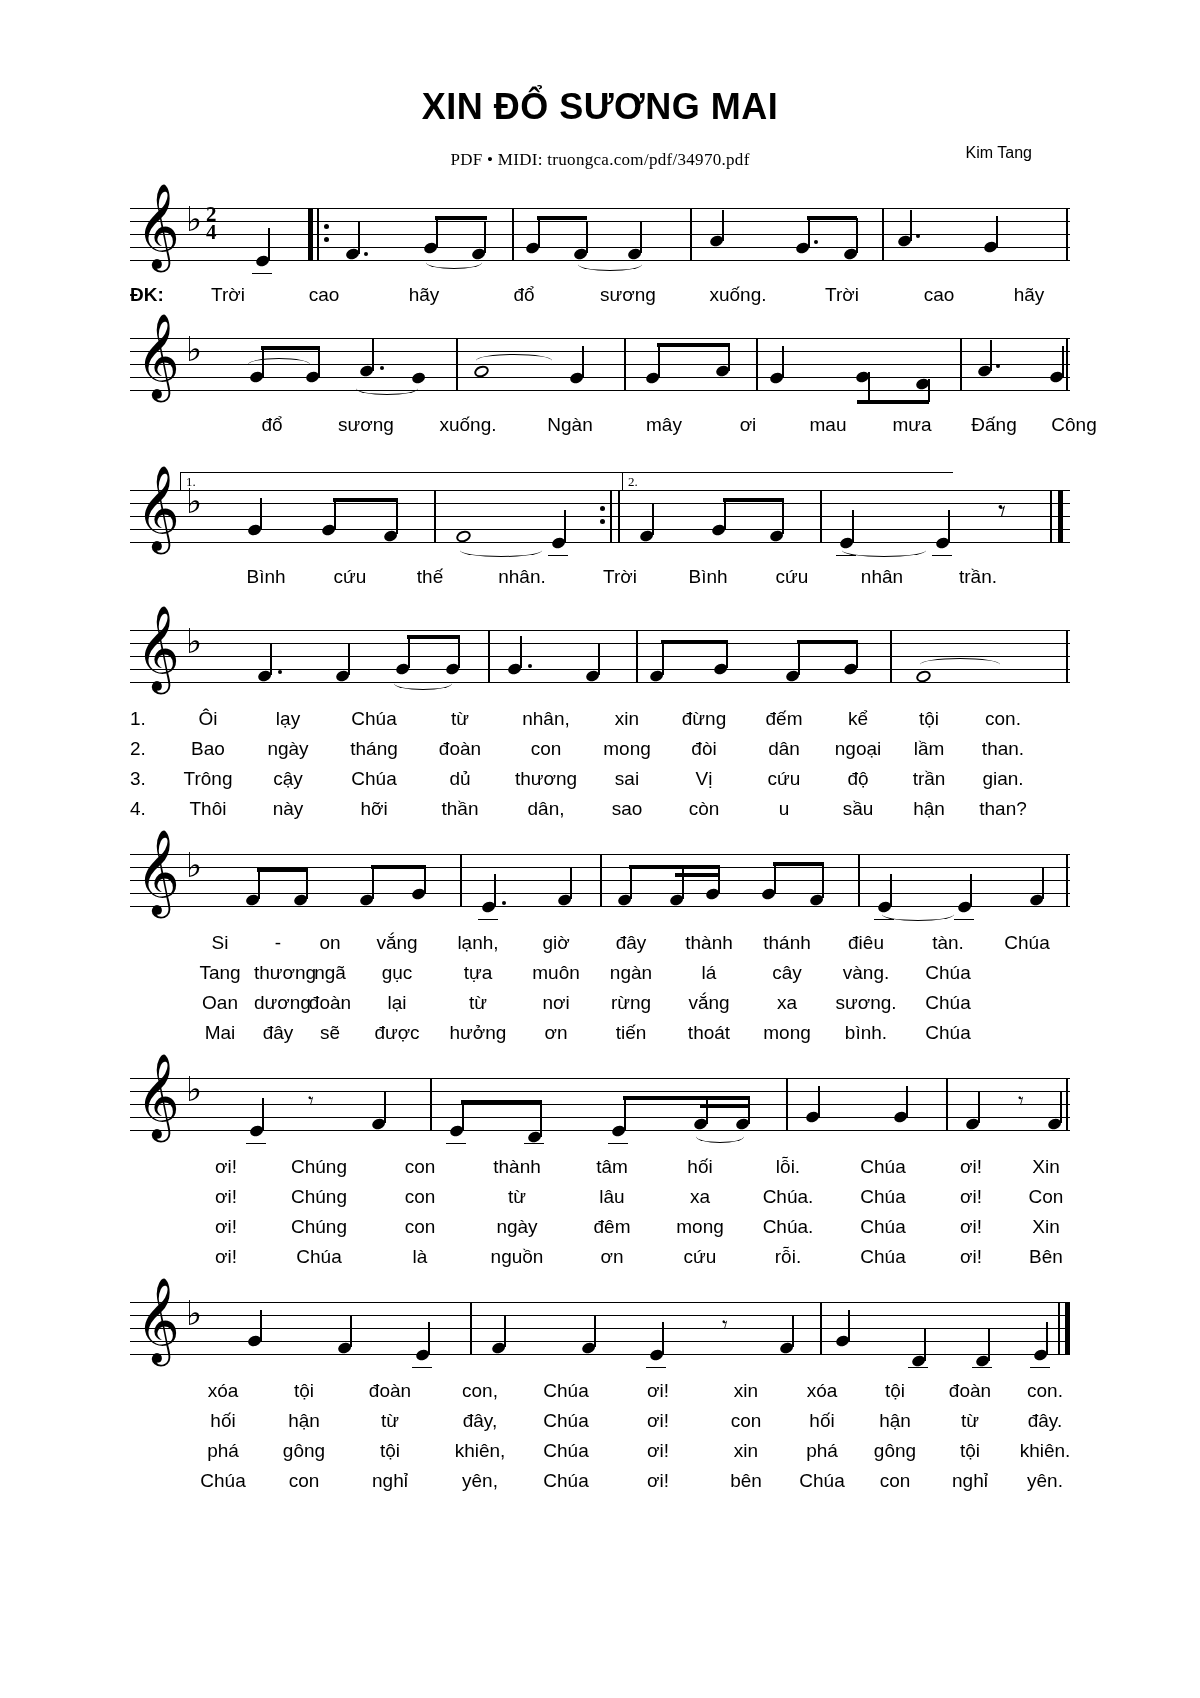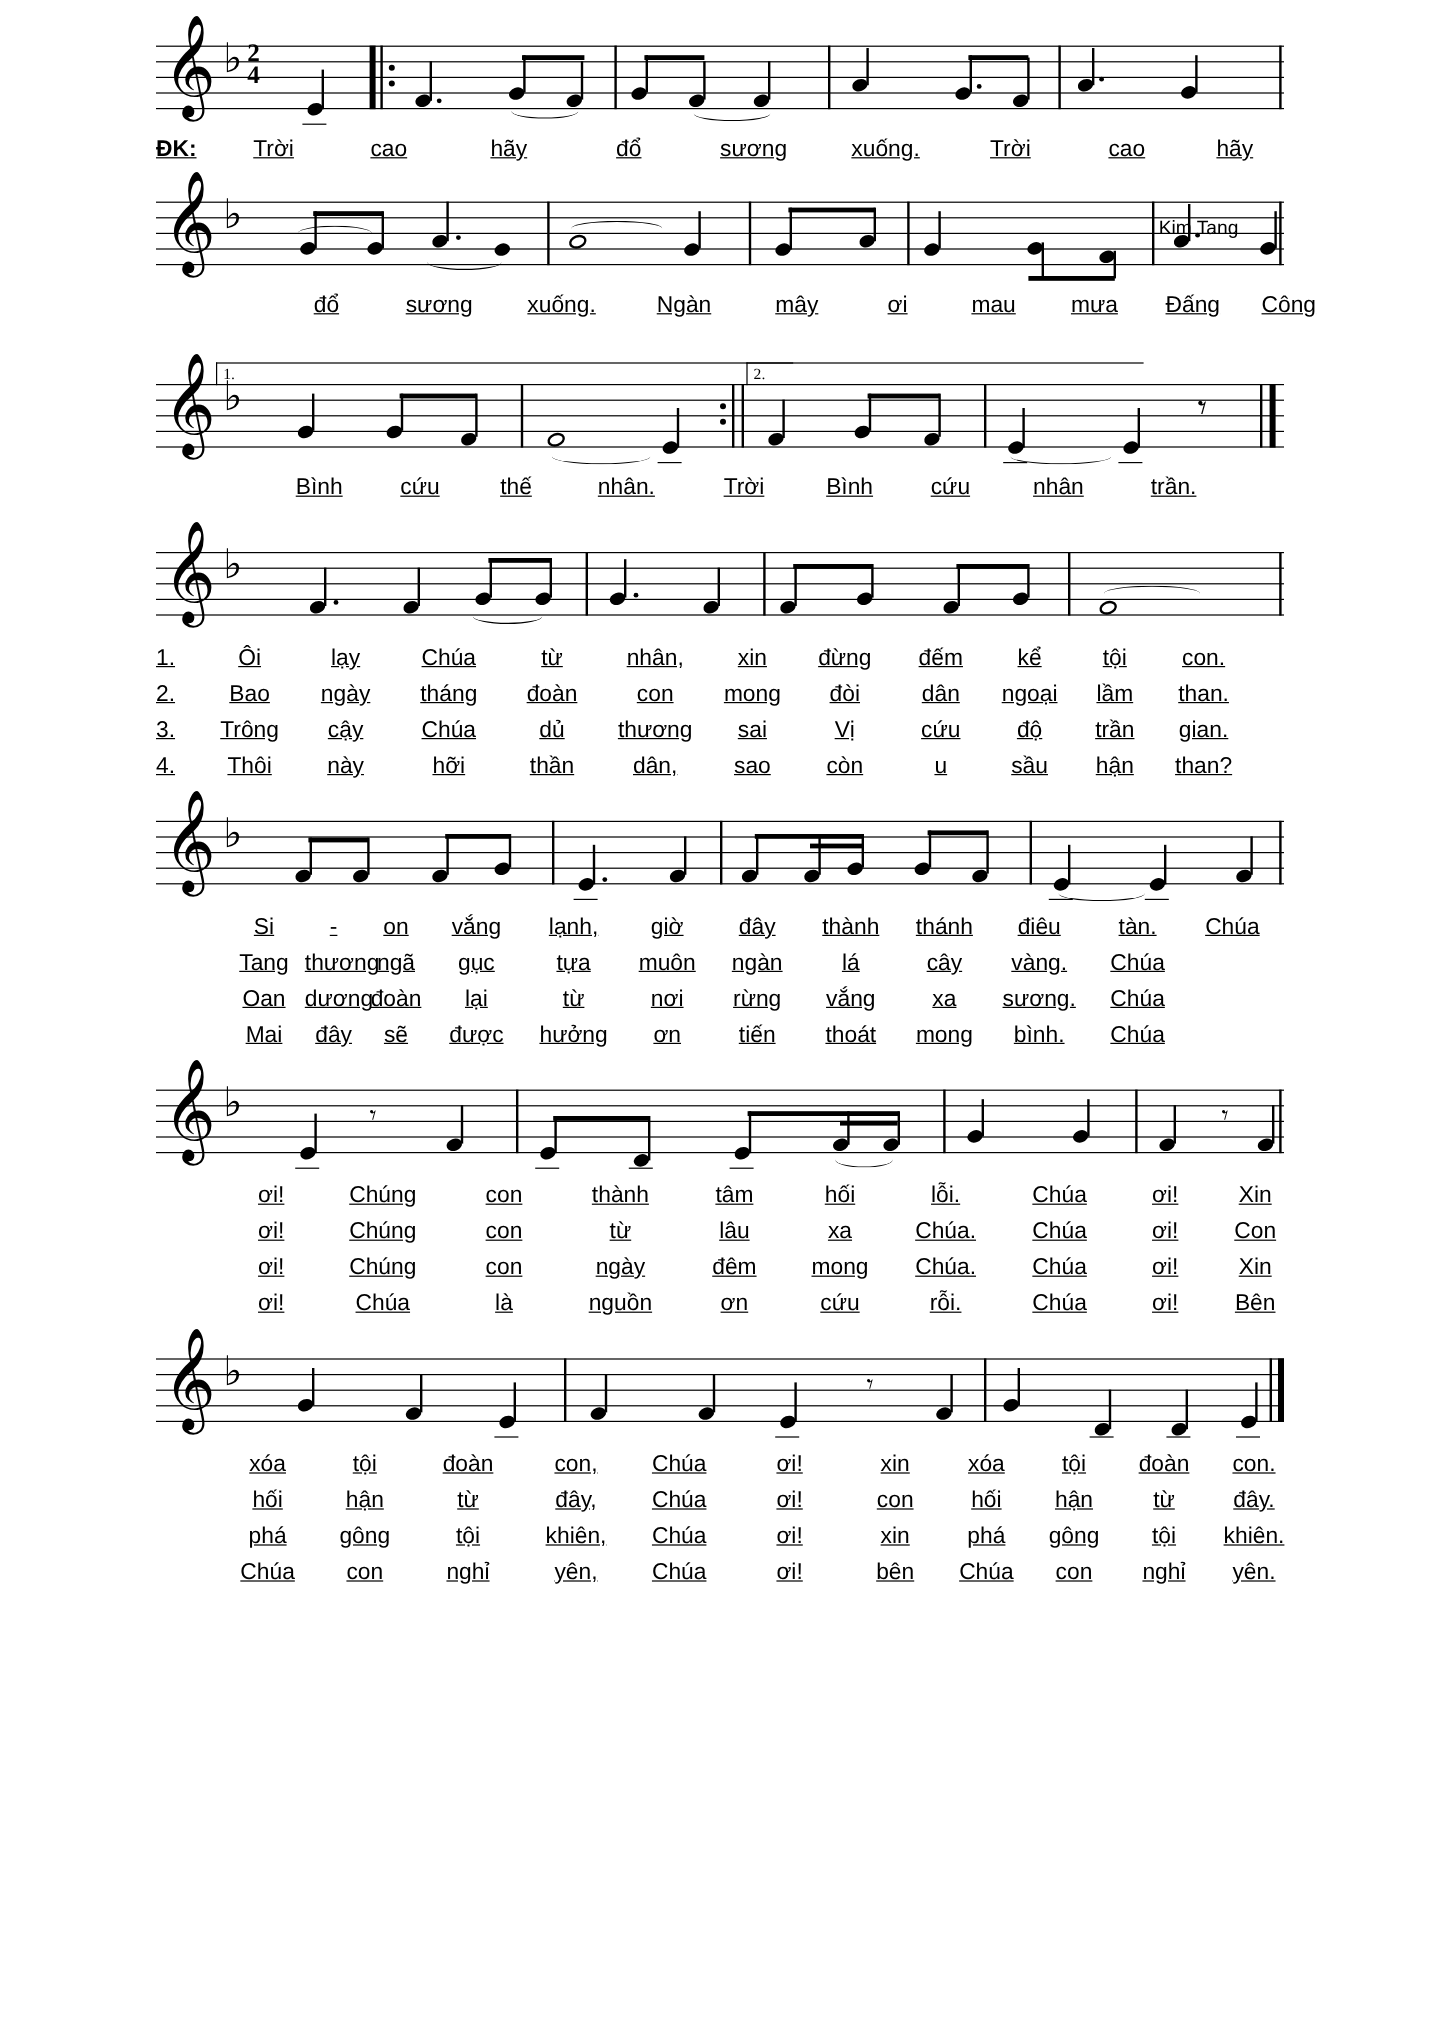--- a/index.html
+++ b/index.html
@@ -182,21 +182,20 @@
     top: 1px;
     font-size: 13px;
     font-family: "Liberation Serif", serif;
   }
 
   
   .lyrics {
     position: relative;
     width: 940px;
     margin: 0 auto;
-    text-decoration: underline;
   }
   .lyric-row {
     display: flex;
     align-items: baseline;
     font-size: 19px;
     height: 30px;
     white-space: nowrap;
   }
   .lyric-row .cell {
     text-align: center;
@@ -213,20 +212,22 @@
     text-align: left;
     font-size: 19px;
   }
   .spacer { flex: 0 0 auto; }
 </style>
 </head>
 <body>
 
 <div class="page">
 
+  <h1 class="title">XIN ĐỔ SƯƠNG MAI</h1>
+  <div class="subtitle">PDF • MIDI: truongca.com/pdf/34970.pdf</div>
   <div class="composer">Kim Tang</div>
 
   <div class="system" style="margin-top:38px;">
     <div class="staff">
       <div class="line"></div>
         <div class="line"></div>
         <div class="line"></div>
         <div class="line"></div>
         <div class="line"></div>
       <div class="clef">𝄞</div>

